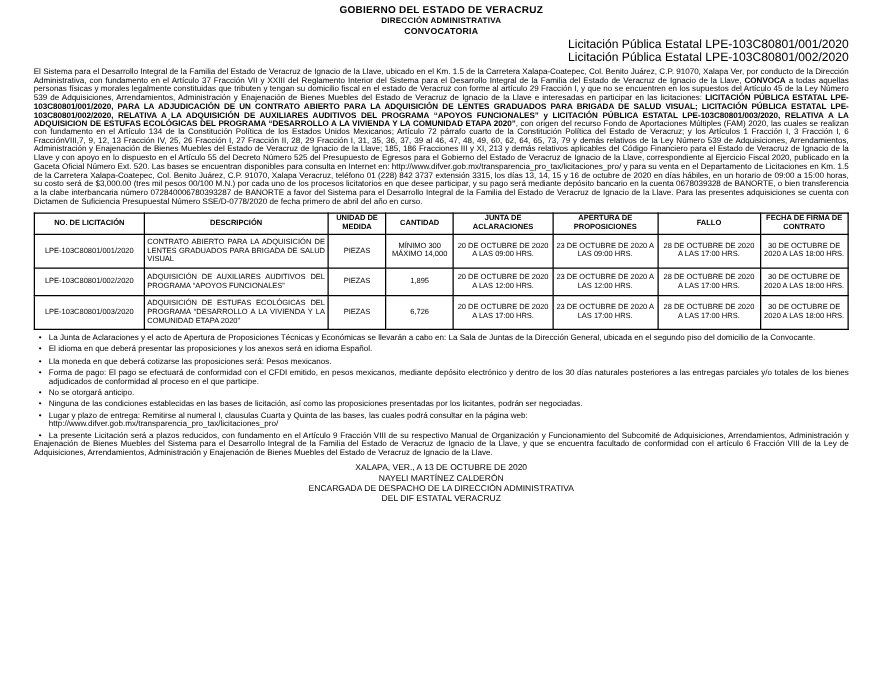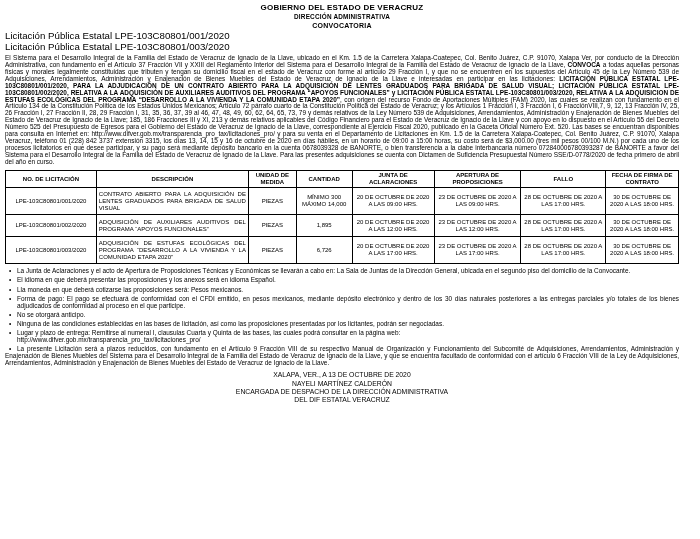--- a/index.html
+++ b/index.html
@@ -3,28 +3,28 @@
 <meta charset="utf-8">
 <style>
   html, body { margin: 0; padding: 0; }
   body {
     width: 700px; height: 539px;
     background: #ffffff; color: #000000;
     font-family: "Liberation Sans", sans-serif;
     overflow: hidden;
     -webkit-font-smoothing: antialiased;
   }
-  .page { padding: 3px 21px 0 5px; }
+  .page { padding: 3px 21px 0 5px; margin-left: 22px; }
 
   
   .h-gov  { text-align: center; font-size: 8px;  font-weight: bold; line-height: 10px; letter-spacing: .2px; }
   .h-sys  { text-align: center; font-size: 11.5px; font-variant: small-caps; line-height: 13px; }
   .h-dir  { text-align: center; font-size: 6.4px; font-weight: bold; line-height: 8px; letter-spacing: .2px; }
   .h-conv { text-align: center; font-size: 7px;  font-weight: bold; line-height: 9px; letter-spacing: .2px; }
-  .h-lic  { text-align: left; font-size: 9.7px; line-height: 11px; }
+  .h-lic  { text-align: right; font-size: 9.7px; line-height: 11px; }
 
   
   .intro {
     margin: 3px 0 0 0;
     font-size: 6.45px; line-height: 6.92px;
     text-align: justify; text-justify: inter-word;
   }
   .b { font-weight: bold; }
 
   
@@ -67,21 +67,21 @@
 </style>
 </head>
 <body>
 
 <div class="page">
 
   <div class="h-gov">GOBIERNO DEL ESTADO DE VERACRUZ</div>
   <div class="h-dir">DIRECCIÓN ADMINISTRATIVA</div>
   <div class="h-conv">CONVOCATORIA</div>
   <div class="h-lic">Licitación Pública Estatal LPE-103C80801/001/2020</div>
-  <div class="h-lic">Licitación Pública Estatal LPE-103C80801/003/2020</div>
+  <div class="h-lic">Licitación Pública Estatal LPE-103C80801/002/2020</div>
 
   <p class="intro"><span>El Sistema para el Desarrollo Integral de la Familia del Estado de Veracruz de Ignacio de la Llave, ubicado en el Km. 1.5 de la Carretera Xalapa-Coatepec, Col. Benito Juárez, C.P. 91070, Xalapa Ver, por conducto de la Dirección Administrativa, con fundamento en el Artículo 37 Fracción VII y XXIII del Reglamento Interior del Sistema para el Desarrollo Integral de la Familia del Estado de Veracruz de Ignacio de la Llave, </span><span class="b">CONVOCA</span><span> a todas aquellas personas físicas y morales legalmente constituidas que tributen y tengan su domicilio fiscal en el estado de Veracruz con forme al artículo 29 Fracción I, y que no se encuentren en los supuestos del Artículo 45 de la Ley Número 539 de Adquisiciones, Arrendamientos, Administración y Enajenación de Bienes Muebles del Estado de Veracruz de Ignacio de la Llave e interesadas en participar en las licitaciones: </span><span class="b">LICITACIÓN PÚBLICA ESTATAL LPE-103C80801/001/2020, PARA LA ADJUDICACIÓN DE UN CONTRATO ABIERTO PARA LA ADQUISICIÓN DE LENTES GRADUADOS PARA BRIGADA DE SALUD VISUAL; LICITACIÓN PÚBLICA ESTATAL LPE-103C80801/002/2020, RELATIVA A LA ADQUISICIÓN DE AUXILIARES AUDITIVOS DEL PROGRAMA “APOYOS FUNCIONALES” y LICITACIÓN PÚBLICA ESTATAL LPE-103C80801/003/2020, RELATIVA A LA ADQUISICION DE ESTUFAS ECOLÓGICAS DEL PROGRAMA “DESARROLLO A LA VIVIENDA Y LA COMUNIDAD ETAPA 2020”</span><span>, con origen del recurso Fondo de Aportaciones Múltiples (FAM) 2020, las cuales se realizan con fundamento en el Artículo 134 de la Constitución Política de los Estados Unidos Mexicanos; Artículo 72 párrafo cuarto de la Constitución Política del Estado de Veracruz; y los Artículos 1 Fracción I, 3 Fracción I, 6 FracciónVIII,7, 9, 12, 13 Fracción IV, 25, 26 Fracción I, 27 Fracción II, 28, 29 Fracción I, 31, 35, 36, 37, 39 al 46, 47, 48, 49, 60, 62, 64, 65, 73, 79 y demás relativos de la Ley Número 539 de Adquisiciones, Arrendamientos, Administración y Enajenación de Bienes Muebles del Estado de Veracruz de Ignacio de la Llave; 185, 186 Fracciones III y XI, 213 y demás relativos aplicables del Código Financiero para el Estado de Veracruz de Ignacio de la Llave y con apoyo en lo dispuesto en el Artículo 55 del Decreto Número 525 del Presupuesto de Egresos para el Gobierno del Estado de Veracruz de Ignacio de la Llave, correspondiente al Ejercicio Fiscal 2020, publicado en la Gaceta Oficial Número Ext. 520. Las bases se encuentran disponibles para consulta en Internet en: http://www.difver.gob.mx/transparencia_pro_tax/licitaciones_pro/ y para su venta en el Departamento de Licitaciones en Km. 1.5 de la Carretera Xalapa-Coatepec, Col. Benito Juárez, C.P. 91070, Xalapa Veracruz, teléfono 01 (228) 842 3737 extensión 3315, los días 13, 14, 15 y 16 de octubre de 2020 en días hábiles, en un horario de 09:00 a 15:00 horas, su costo será de $3,000.00 (tres mil pesos 00/100 M.N.) por cada uno de los procesos licitatorios en que desee participar, y su pago será mediante depósito bancario en la cuenta 0678039328 de BANORTE, o bien transferencia a la clabe interbancaria número 072840006780393287 de BANORTE a favor del Sistema para el Desarrollo Integral de la Familia del Estado de Veracruz de Ignacio de la Llave. Para las presentes adquisiciones se cuenta con Dictamen de Suficiencia Presupuestal Número SSE/D-0778/2020 de fecha primero de abril del año en curso.</span></p>
 
   <table class="lic">
     <colgroup>
       <col style="width:13.5%">
         <col style="width:22.6%">
         <col style="width:7.1%">
         <col style="width:8.3%">
       <col style="width:12.2%">

